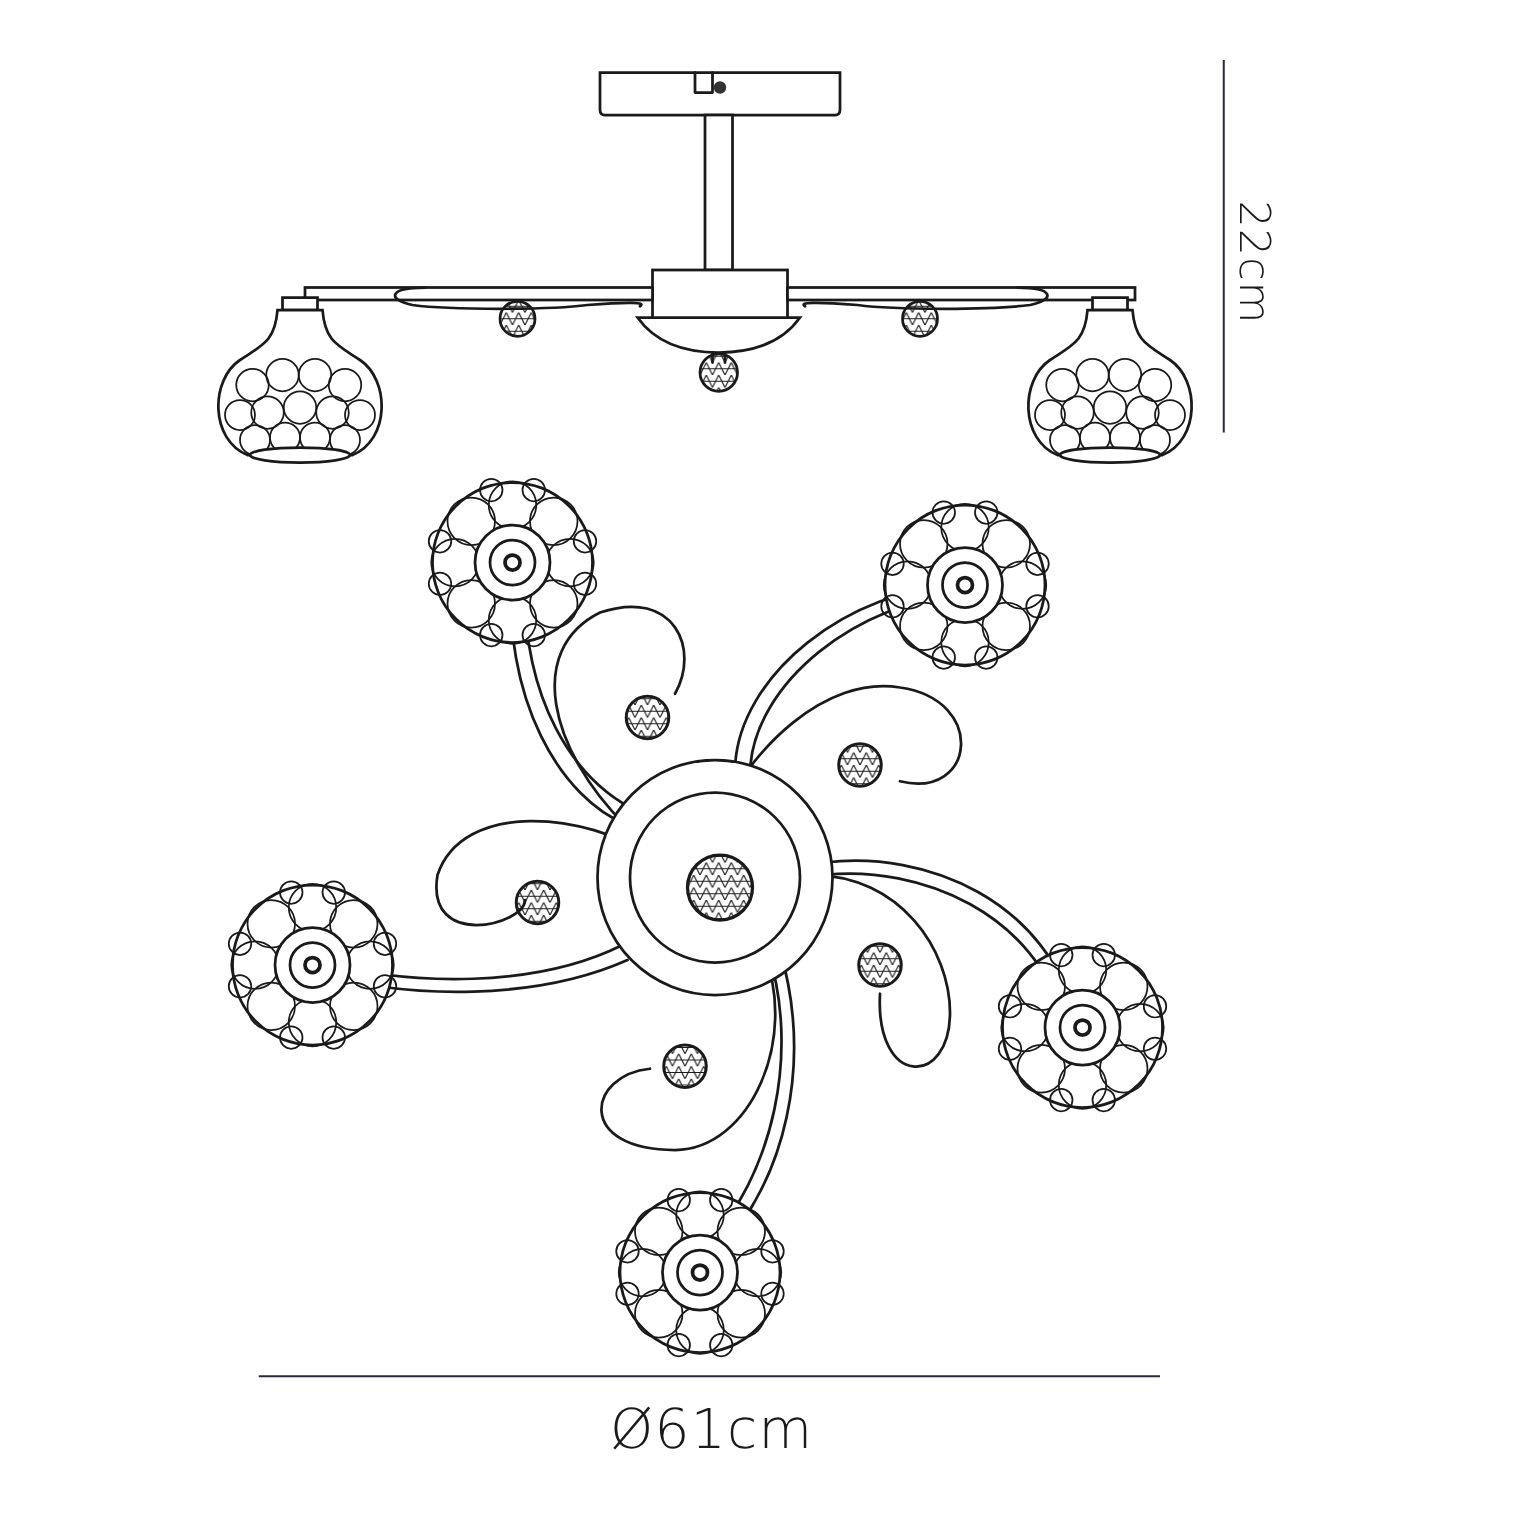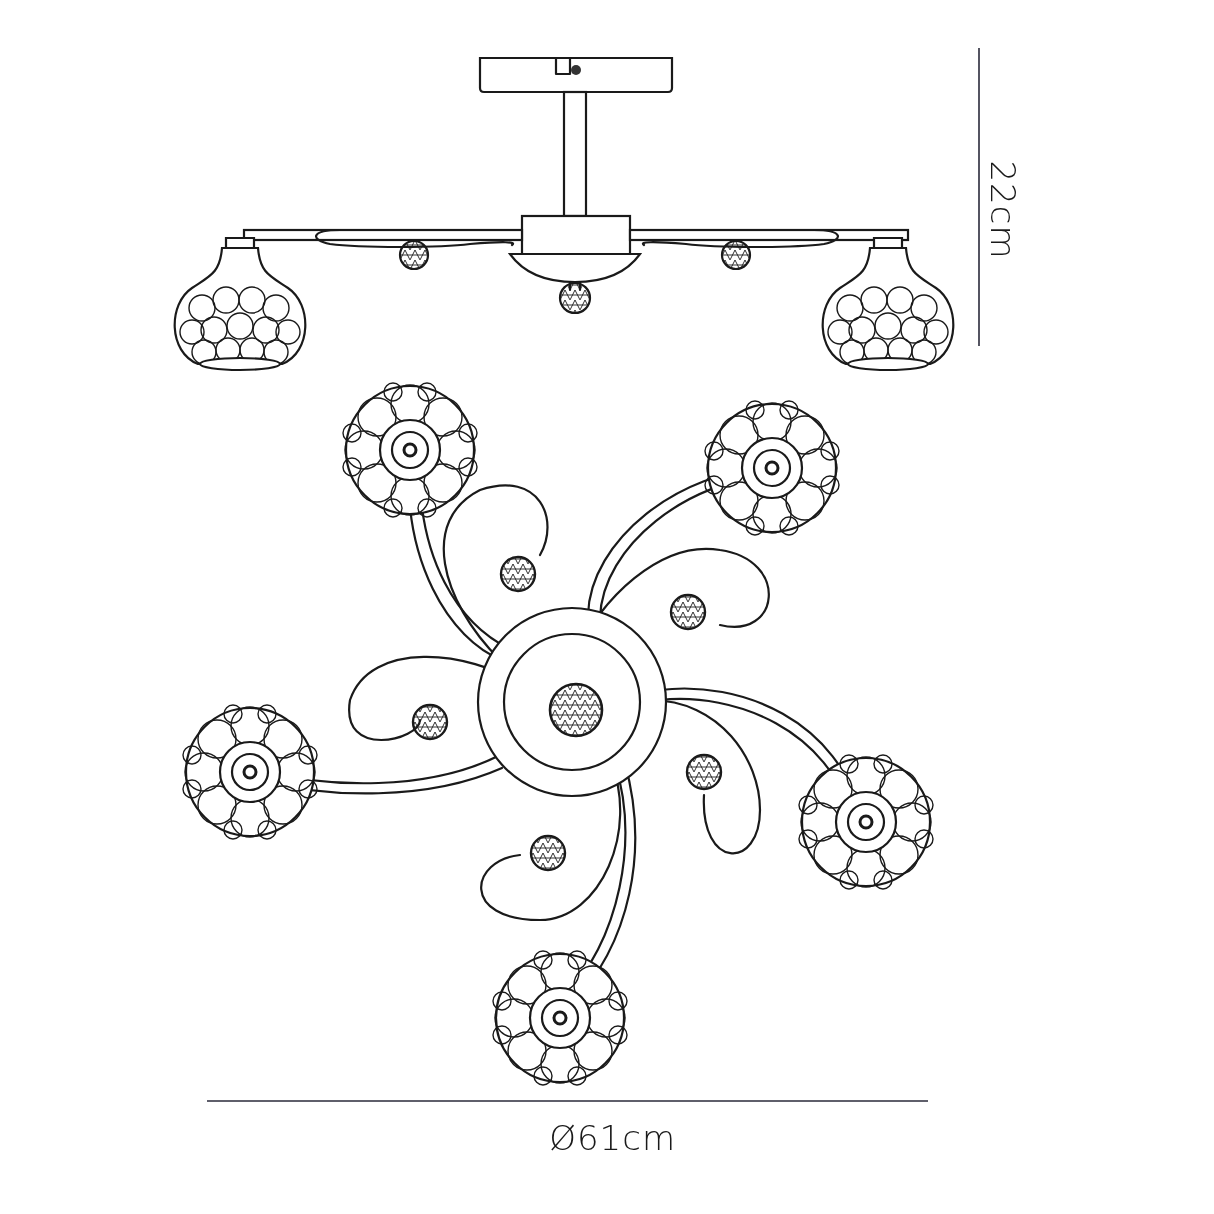--- a/index.html
+++ b/index.html
@@ -4,21 +4,21 @@
 <style>
   html, body { margin: 0; padding: 0; background: #ffffff; }
   body { width: 1214px; height: 1214px; position: relative; overflow: hidden; font-family: "DejaVu Sans", sans-serif; }
   svg { position: absolute; left: 0; top: 0; }
   .ln { fill: none; stroke: #1a1a1a; stroke-width: 2.2; stroke-linecap: round; stroke-linejoin: round; }
   .thin { fill: none; stroke: #1a1a1a; stroke-width: 1.4; }
   .fillw { fill: #ffffff; stroke: #1a1a1a; stroke-width: 2.2; }
   .dim { stroke: #2a2a3a; stroke-width: 1.6; fill: none; }
   .lbl { position: absolute; color: #1a1a1a; font-family: "DejaVu Sans", sans-serif; font-weight: 300; letter-spacing: 1px; }
   #height-label { left: 948px; top: 190px; font-size: 34px; transform: rotate(90deg); transform-origin: center; width: 110px; text-align: center; }
-  #width-label { left: 488px; top: 1118px; font-size: 34px; width: 140px; text-align: right; margin-left: 48px; }
+  #width-label { left: 488px; top: 1118px; font-size: 44px; width: 140px; text-align: left; }
 </style>
 </head>
 <body>
 
 <svg width="1214" height="1214" viewBox="0 0 1214 1214">
   <defs>
     <pattern id="facets" width="10" height="10" patternUnits="userSpaceOnUse">
       <path d="M0 10 L5 0 L10 10 M0 5 L10 5" stroke="#1a1a1a" stroke-width="0.9" fill="none"></path>
     </pattern>
     <g id="shade-plan">

